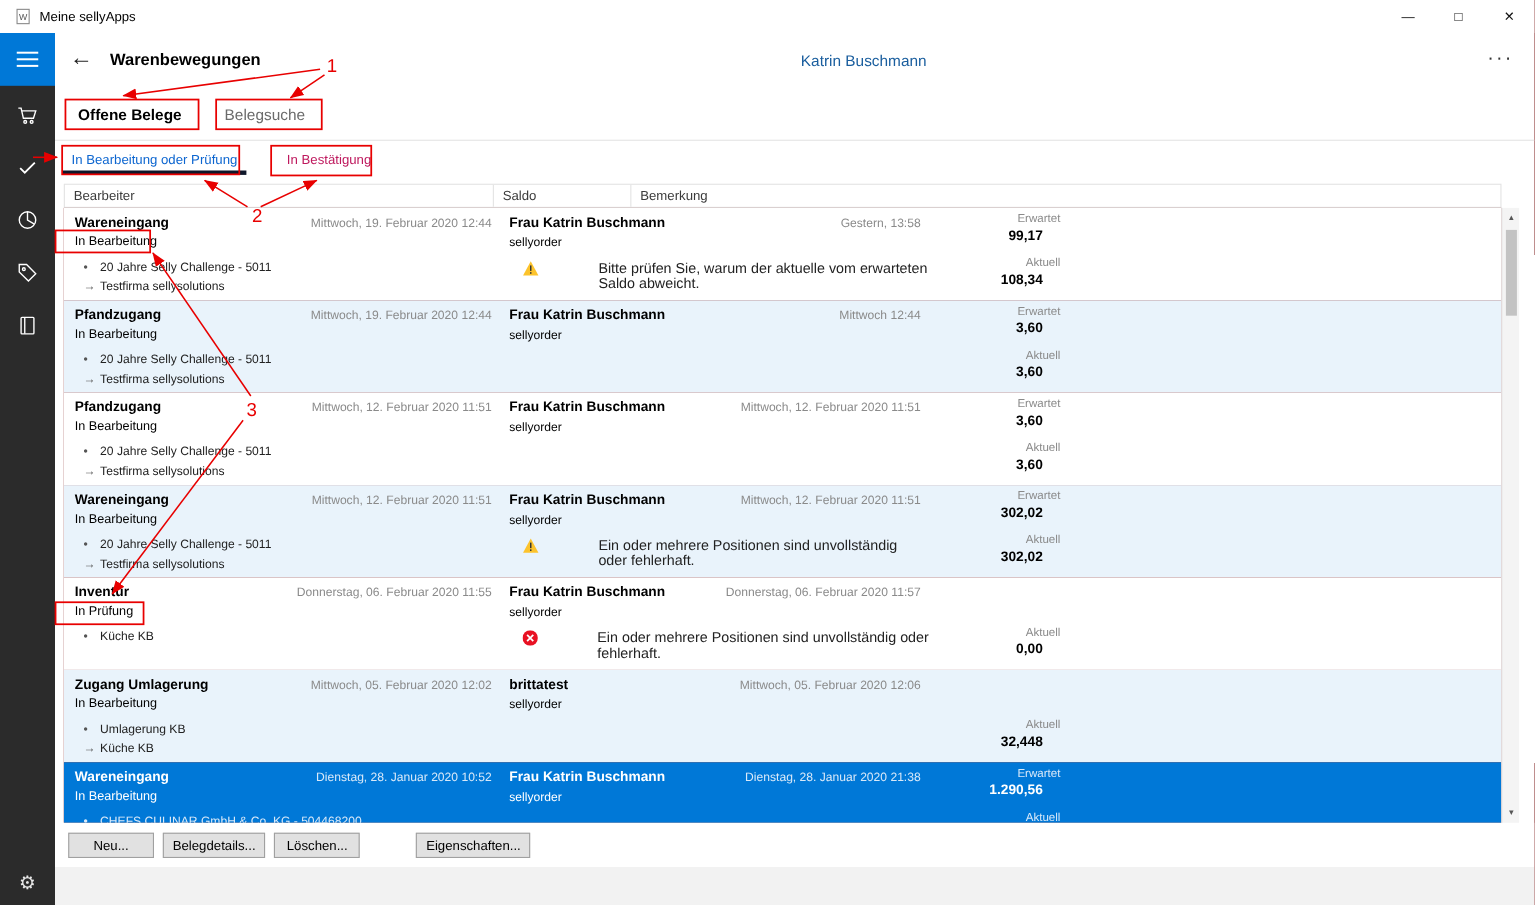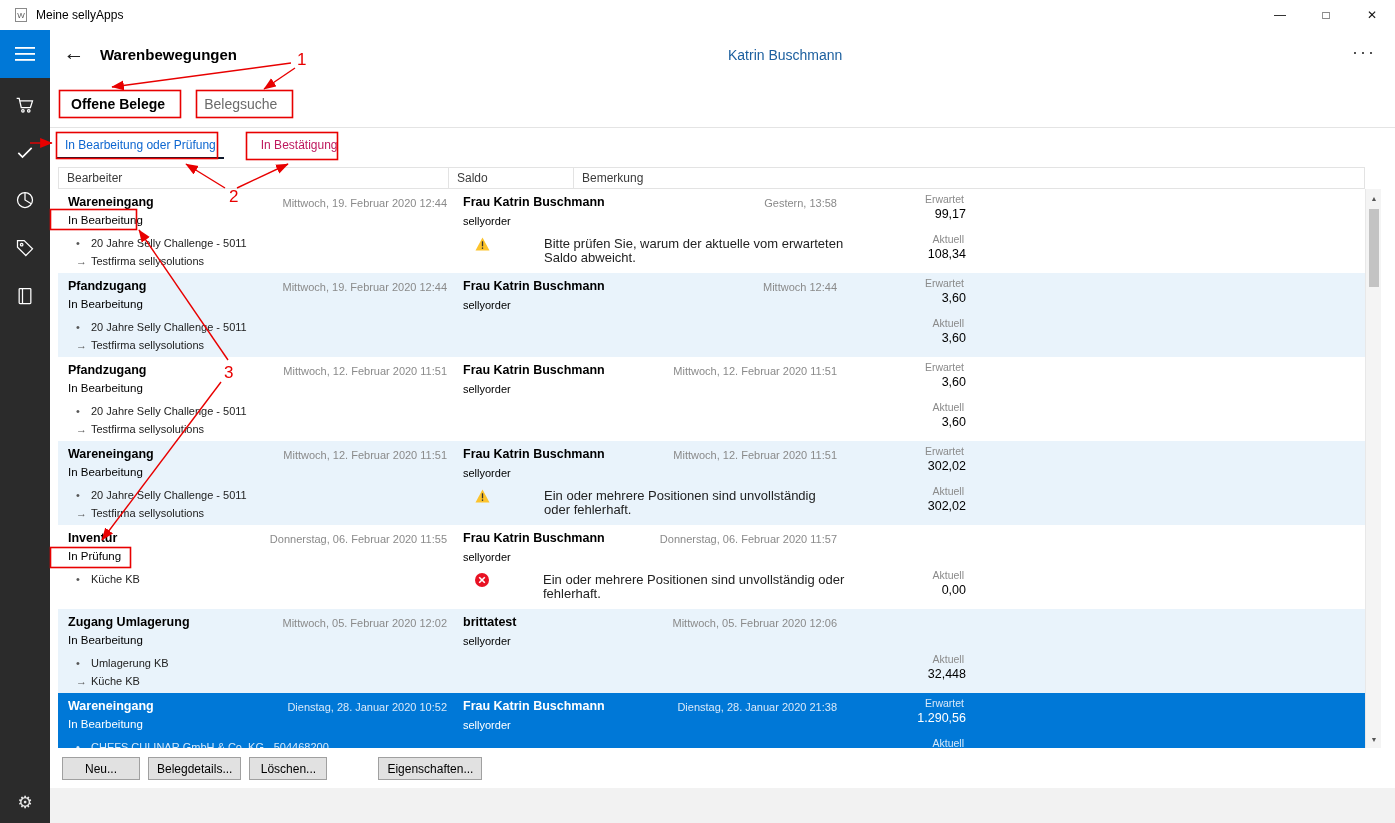--- a/index.html
+++ b/index.html
@@ -28,21 +28,21 @@
   
   .tabs { position:absolute; left:60px; top:90px; display:flex; gap:17px; }
   .tab { height:28px; line-height:28px; padding:0 11px; font-size:14px; color:#6b6b6b; white-space:nowrap; }
   .tab.active { font-weight:bold; color:#000; }
 
   .divider { position:absolute; left:50px; top:127px; width:1345px; height:1px; background:#e4e4e4; }
 
   
   .subtabs { position:absolute; left:57px; top:133px; display:flex; gap:29px; }
   .subtab { height:26px; line-height:24px; padding:0 8px; font-size:12px; color:#be185d; white-space:nowrap; }
-  .subtab.active { color:#0d66d0; border-bottom:2px solid #0f172a; }
+  .subtab.active { color:#0d66d0; border-bottom:4px solid #0f172a; }
 
   
   .thead { position:absolute; left:58px; top:167px; width:1307px; height:22px; border:1px solid #e3e3e3; display:flex; background:#fff; }
   .th { font-size:12px; color:#3b3b3b; line-height:20px; padding-left:8px; border-right:1px solid #e3e3e3; white-space:nowrap; }
   .th:last-child { border-right:none; }
 
   
   .rows { position:absolute; left:58px; top:189px; width:1307px; height:559px; overflow:hidden; background:#7f1d1d; }
   .row { position:relative; width:1307px; height:84px; background:#fff; }
   .row.alt { background:#e9f3fb; }
@@ -62,21 +62,21 @@
   .item-icon { display:inline-block; width:15px; color:#555; }
 
   .bb-name { position:absolute; left:8px; top:6px; font-size:12.5px; font-weight:bold; white-space:nowrap; }
   .bb-date { position:absolute; right:8px; top:8px; font-size:11px; color:#8a8a8a; white-space:nowrap; }
   .bb-sub { position:absolute; left:8px; top:26px; font-size:11px; }
   .bb-msg { position:absolute; left:20px; top:48px; display:flex; gap:6px; align-items:flex-start; }
   .msg-text { font-size:13px; line-height:14px; max-width:350px; color:#222;margin-left:48px; }
   .msg-svg { flex:0 0 auto; margin-top:0; }
 
   .s-label { position:absolute; right:6px; font-size:10.5px; color:#8a8a8a; white-space:nowrap; }
-  .s-val { position:absolute; right:4px; font-size:12.5px; font-weight:normal; white-space:nowrap; }
+  .s-val { position:absolute; right:22px; font-size:12.5px; font-weight:bold; white-space:nowrap; }
   .s1 { top:4px; } .v1 { top:18px; } .s2 { top:44px; } .v2 { top:58px; }
 
   .row.selected .row-date, .row.selected .bb-date, .row.selected .s-label,
   .row.selected .row-item, .row.selected .item-icon, .row.selected .msg-text { color:#d8e9f9; }
   .row.selected .row-status, .row.selected .bb-sub { color:#fff; }
   .row.selected .s-val, .row.selected .row-title, .row.selected .bb-name { color:#fff; }
 
   
   .scrollbar { position:absolute; left:1365px; top:189px; width:16px; height:559px; background:#f4f4f4; border-left:1px solid #e8e8e8; z-index:4; }
   .sb-arrow { position:absolute; left:0; width:16px; height:16px; font-size:7px; color:#555; display:flex; align-items:center; justify-content:center; }

